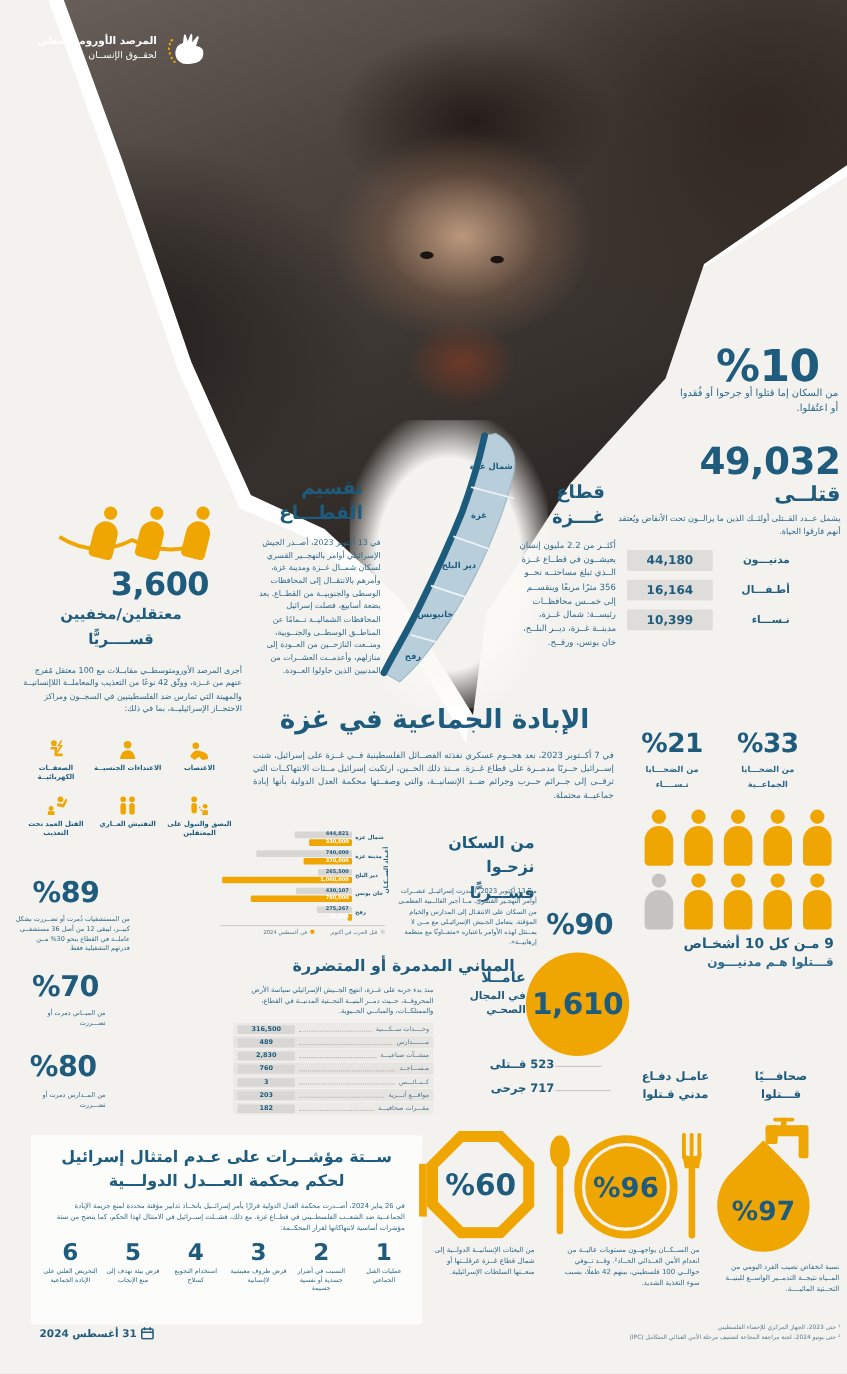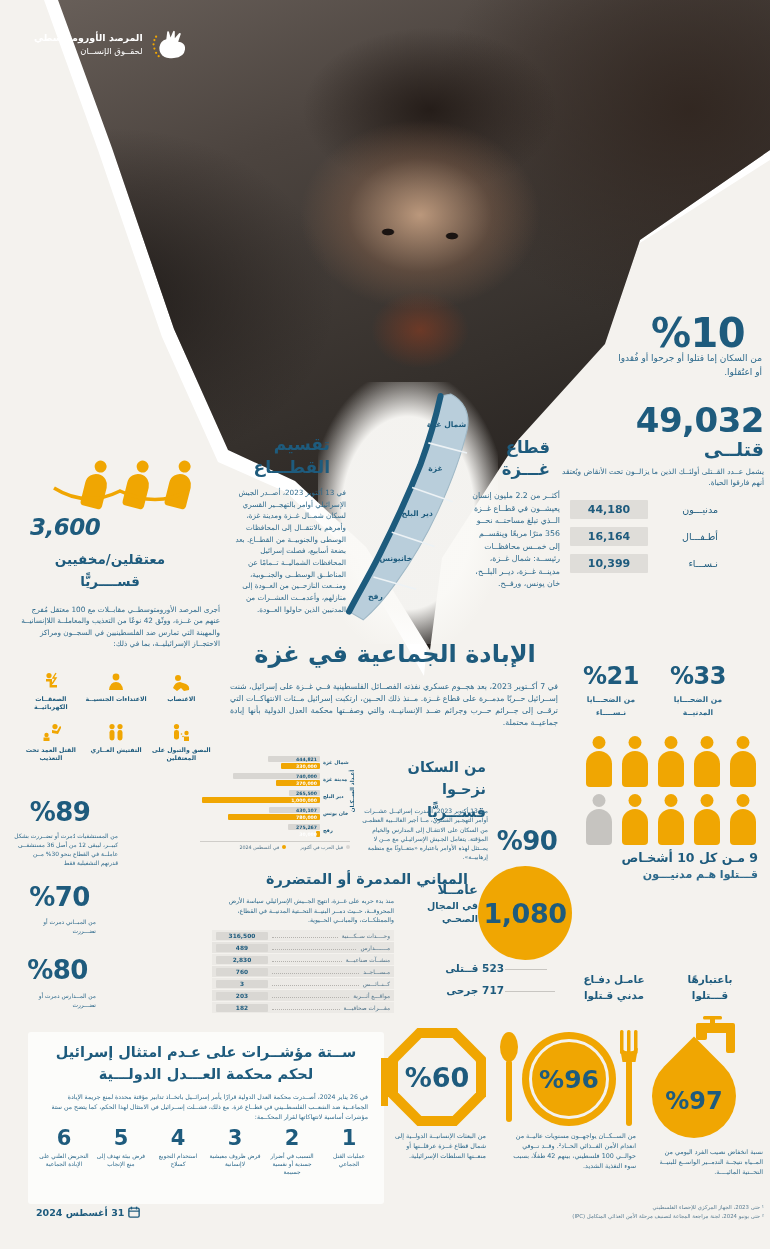--- a/index.html
+++ b/index.html
@@ -78,21 +78,21 @@
   .tlabel{font-size:5.8px;color:#51748A;white-space:nowrap;}
   .tleader{flex:1;border-bottom:1px dotted #B5B3AF;margin:0 4px;height:4px;}
   .tchip{width:52px;background:#D9D7D3;text-align:center;font-size:5.9px;font-weight:bold;color:#1E5B7D;border-radius:1px;padding:1px 0;}
 
   .health-circle{left:478px;top:866px;width:94px;height:94px;border-radius:50%;background:#F0A602;
     display:flex;align-items:center;justify-content:center;}
   .conn{border-top:1px solid #C8C6C2;}
 
   
   .k-row{display:flex;align-items:center;gap:12px;margin-bottom:8px;}
-  .k-label{width:58px;text-align:right;font-size:9.5px;font-weight:normal;color:#1E5B7D;}
+  .k-label{width:58px;text-align:right;font-size:9.5px;font-weight:bold;color:#1E5B7D;}
   .k-chip{width:78px;background:#DFDDD9;text-align:center;font-size:11px;font-weight:bold;color:#1E5B7D;padding:3px 0;border-radius:1px;}
 
   .person{position:relative;width:28px;height:52px;color:#F0A602;}
   .person.gray{color:#C6C4C0;}
   .person::before{content:"";position:absolute;top:0;left:50%;transform:translateX(-50%);width:13px;height:13px;border-radius:50%;background:currentColor;}
   .person::after{content:"";position:absolute;top:15px;left:50%;transform:translateX(-50%);width:26px;height:36px;background:currentColor;border-radius:13px 13px 4px 4px;}
   .persons-row{display:flex;gap:8px;}
   .helmet-label{font-size:10.5px;font-weight:bold;color:#1E5B7D;line-height:1.5;text-align:center;}
 
   
@@ -152,21 +152,21 @@
 
 
   <div class="abs det-figs">
     <div class="det-fig"></div>
     <div class="det-fig"></div>
     <div class="det-fig"></div>
     <svg class="det-chain" width="150" height="26" viewBox="0 0 150 26">
       <path d="M8,4 Q40,24 74,7 Q110,24 142,7" stroke="#F0A602" stroke-width="3.5" fill="none"></path>
     </svg>
   </div>
-  <div class="abs num" style="left:30px;top:514px;width:160px;text-align:left;font-size:23px;font-style:italic;">3,600</div>
+  <div class="abs num" style="left:30px;top:514px;width:160px;text-align:right;font-size:29px;">3,600</div>
   <div class="abs num" style="left:20px;top:551px;width:180px;text-align:center;font-size:13.5px;">معتقلين/مخفيين</div>
   <div class="abs num" style="left:20px;top:573px;width:180px;text-align:center;font-size:13.5px;">قســــريًّا</div>
   <div class="abs para" style="left:20px;top:604px;width:200px;font-size:7.3px;">أجرى المرصد الأورومتوسطــي مقابــلات مع 100 معتقل مُفرج عنهم من غــزة، ووثّق 42 نوعًا من التعذيب والمعاملــة اللاإنسانيــة والمهينة التي تمارس ضد الفلسطينيين في السجــون ومراكز الاحتجــاز الإسرائيليــة، بما في ذلك:</div>
 
   <div class="abs abuse-grid">
     <div class="abuse-cell">
       <svg width="20" height="20" viewBox="0 0 20 20" fill="#F0A602">
         <circle cx="7" cy="6" r="3"></circle>
           <path d="M2,16 q2,-6 7,-6 l6,2 q4,2 3,6 l-5,1 -3,-3 -4,3 z"></path>
       </svg>
@@ -371,21 +371,21 @@
         <span class="tchip">182</span>
       </div>
   </div>
 
   <div class="abs" style="left:426px;top:882px;width:52px;text-align:right;color:#1E5B7D;font-weight:bold;">
     <div style="font-size:13px;">عامــلًا</div>
     <div style="font-size:9.5px;margin-top:3px;">في المجال</div>
     <div style="font-size:9.5px;margin-top:2px;">الصحـي</div>
   </div>
   <div class="abs health-circle">
-    <span class="num" style="font-size:27px;">1,080</span>
+    <span class="num" style="font-size:27px;">1,610</span>
   </div>
   <div class="abs conn" style="left:505px;top:969px;width:42px;"></div>
   <div class="abs conn" style="left:505px;top:991px;width:50px;"></div>
   <div class="abs num" style="left:430px;top:962px;width:74px;font-size:10.5px;text-align:right;">523 قــتلى</div>
   <div class="abs num" style="left:430px;top:984px;width:74px;font-size:10.5px;text-align:right;">717 جرحى</div>
 
   <div class="abs num" style="left:635px;top:310px;width:126px;font-size:40px;text-align:center;">%10</div>
   <div class="abs para" style="left:618px;top:352px;width:144px;font-size:9px;">من السكان إما قتلوا أو جرحوا أو فُقدوا أو اعتُقلوا.</div>
 
   <div class="abs num" style="left:600px;top:400px;width:164px;font-size:34px;text-align:right;">49,032</div>
@@ -403,21 +403,21 @@
       </div>
     <div class="k-row">
         <span class="k-label">نـســـاء</span>
         <span class="k-chip">10,399</span>
       </div>
   </div>
 
   <div class="abs num" style="left:660px;top:662px;width:76px;font-size:24px;text-align:center;">%33</div>
   <div class="abs" style="left:656px;top:694px;width:84px;text-align:center;font-size:7.5px;color:#2E6A8C;font-weight:bold;line-height:1.7;">
     <div>من الضحـــايا</div>
-    <div>المدنيــة</div>
+    <div>الجماعــية</div>
   </div>
 
   <div class="abs num" style="left:573px;top:662px;width:76px;font-size:24px;text-align:center;">%21</div>
   <div class="abs" style="left:569px;top:694px;width:84px;text-align:center;font-size:7.5px;color:#2E6A8C;font-weight:bold;line-height:1.7;">
     <div>من الضحـــايا</div>
     <div>نـســــاء</div>
   </div>
 
   <div class="abs persons-row" style="left:585px;top:736px;">
     <div class="person"></div>
@@ -432,21 +432,21 @@
     <div class="person"></div>
     <div class="person"></div>
     <div class="person gray"></div>
   </div>
   <div class="abs" style="left:590px;top:850px;width:168px;text-align:right;color:#1E5B7D;">
     <div style="font-size:12.5px;font-weight:bold;">9 مـن كل 10 أشخـاص</div>
     <div style="font-size:11px;font-weight:bold;color:#2E6A8C;margin-top:3px;">قـــتلوا هـم مدنيـــون</div>
   </div>
 
   <div class="abs helmet-label" style="left:660px;top:972px;width:100px;">
-    <div>باعتبارهًا</div>
+    <div>صحافـــيًا</div>
     <div>قـــتلوا</div>
   </div>
 
   <div class="abs helmet-label" style="left:566px;top:972px;width:96px;">
     <div>عامـل دفـاع</div>
     <div>مدني قـتلوا</div>
   </div>
 
   <div class="abs card"></div>
   <div class="abs card-accent"></div>

